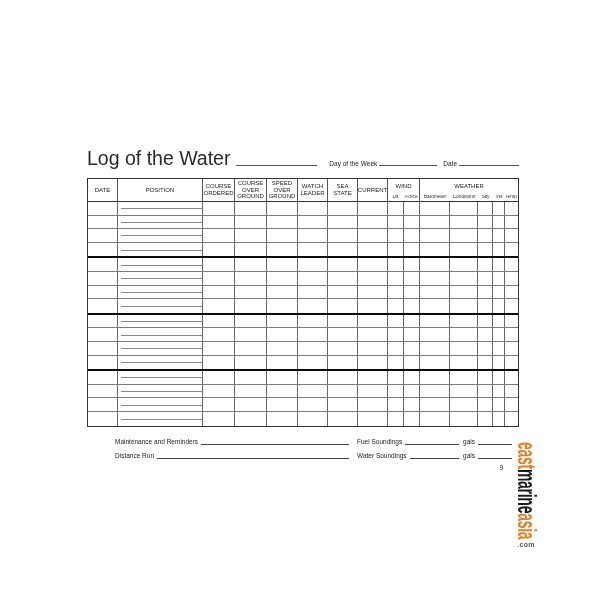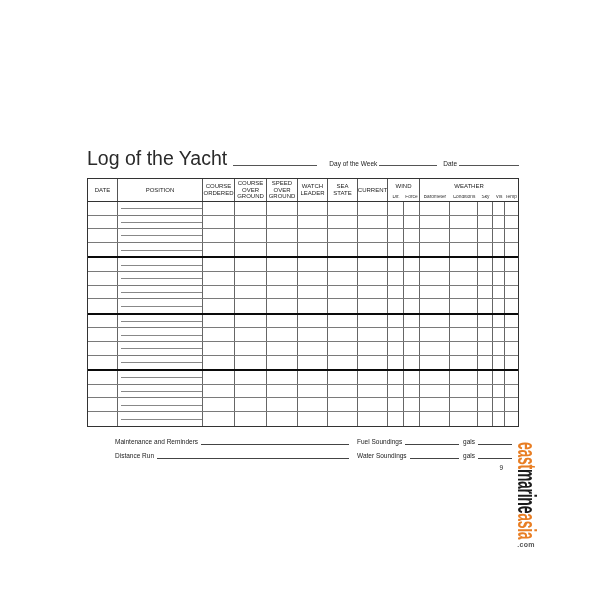--- a/index.html
+++ b/index.html
@@ -63,21 +63,21 @@
   .watermark-com { position:absolute; left:513px; top:541px; width:26px; text-align:center;
                    font-size:7px; font-weight:bold; color:#555; letter-spacing:0.3px; }
 </style>
 </head>
 <body>
 
 <div class="canvas">
   <div class="sheet">
 
     <div class="title-row">
-      <span class="title">Log of the Yacht</span>
+      <span class="title">Log of the Water</span>
       <span class="rule grow"></span>
       <span class="small-label">Day of the Week</span>
       <span class="rule w60"></span>
       <span class="small-label">Date</span>
       <span class="rule w62"></span>
     </div>
 
     <div class="logtable">
       <div class="thead">
         <div class="hc w-date">

